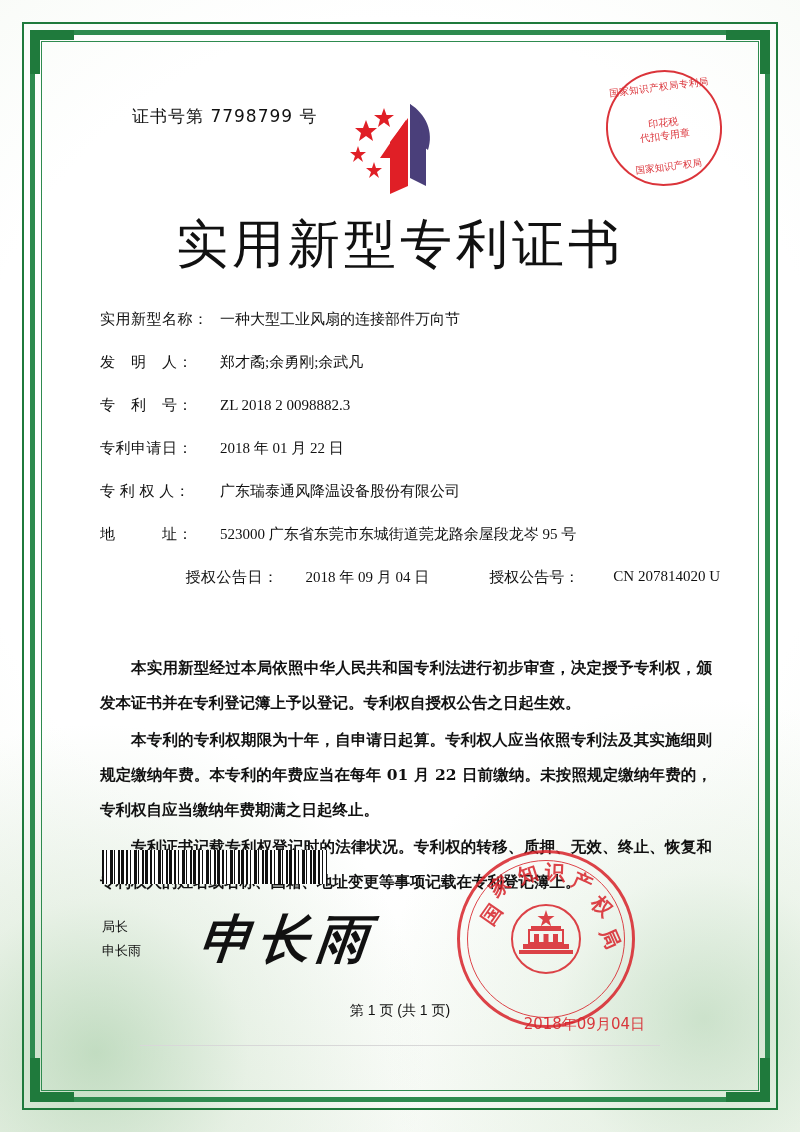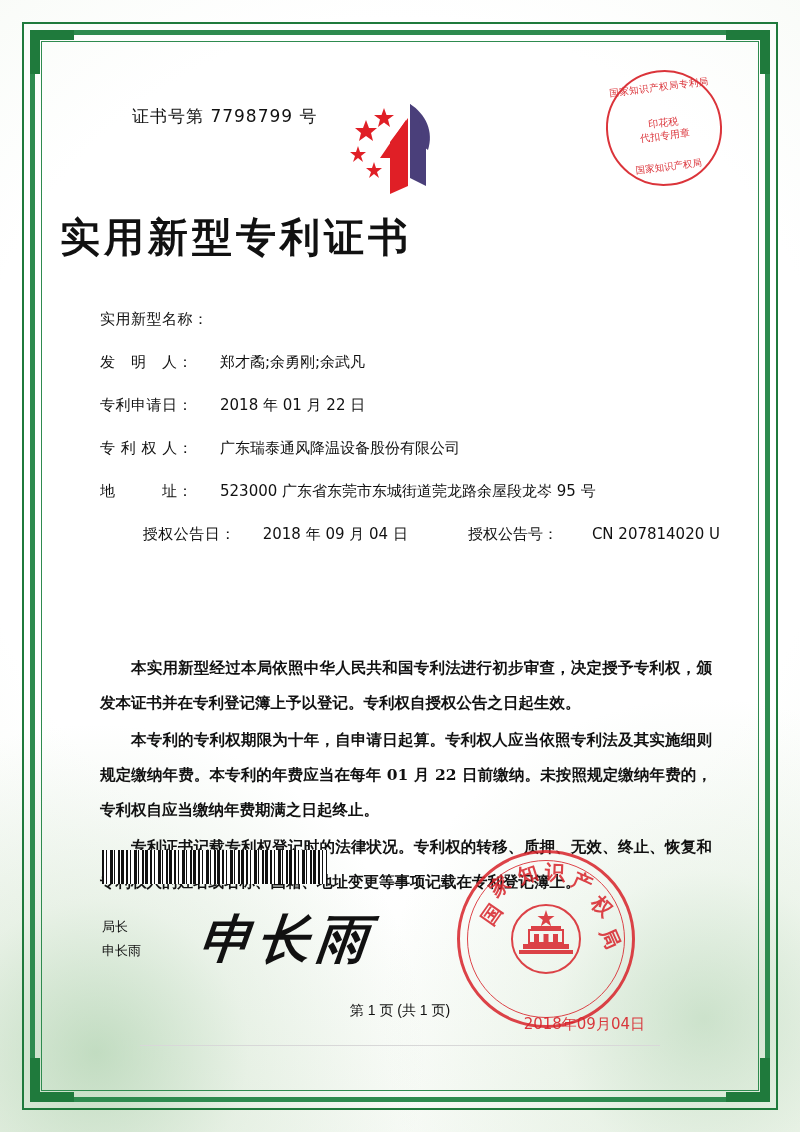--- a/index.html
+++ b/index.html
@@ -77,32 +77,33 @@
   }
 
   
   .logo{
     position:absolute;left:50%;top:38px;transform:translateX(-50%);
     width:120px;height:96px;
   }
 
   .title{
     position:absolute;left:0;right:0;top:150px;
-    font-size:40px;font-weight:bold;letter-spacing:4px;
+    text-align:center;
+    font-size:52px;font-weight:normal;letter-spacing:4px;
     color:#111;
     font-family:"DejaVu Sans", sans-serif;
   }
 
   .fields{
     position:absolute;left:40px;right:20px;top:250px;
     font-family:"DejaVu Sans", sans-serif;
     font-size:15px;color:#111;
   }
   .field{
-    display:flex;align-items:baseline;margin-bottom:24px;
+    display:flex;align-items:baseline;margin-bottom:24px;font-family:Liberation Serif, serif;
   }
   .f-label{width:120px;flex:0 0 120px;letter-spacing:.5px;}
   .f-val{flex:1;}
   .field.two{justify-content:flex-end;}
   .f-right{margin-left:60px;display:flex;gap:28px;}
   .f-right .f-label2{margin-right:6px;}
 
   .body-text{
     position:absolute;left:40px;right:28px;top:590px;
     font-family:"DejaVu Serif", serif;
@@ -215,24 +216,29 @@
           <polygon points="34,64 36,70 42,70 37,74 39,80 34,76 29,80 31,74 26,70 32,70"></polygon>
         </g>
       </svg>
     </div>
 
     <div class="title">实用新型专利证书</div>
 
     <div class="fields">
       <div class="field">
         <div class="f-label">实用新型名称：</div>
+        <div class="f-val">一种大型工业风扇的连接部件万向节</div>
       </div>
       <div class="field">
         <div class="f-label">发　明　人：</div>
         <div class="f-val">郑才矞;余勇刚;余武凡</div>
+      </div>
+      <div class="field">
+        <div class="f-label">专　利　号：</div>
+        <div class="f-val">ZL 2018 2 0098882.3</div>
       </div>
       <div class="field">
         <div class="f-label">专利申请日：</div>
         <div class="f-val">2018 年 01 月 22 日</div>
       </div>
       <div class="field">
         <div class="f-label">专 利 权 人：</div>
         <div class="f-val">广东瑞泰通风降温设备股份有限公司</div>
       </div>
       <div class="field">

